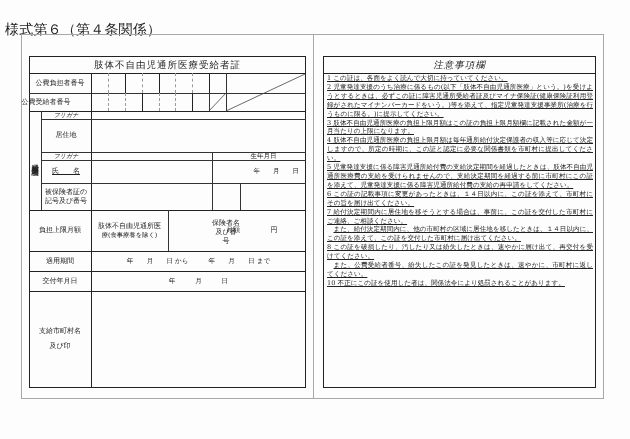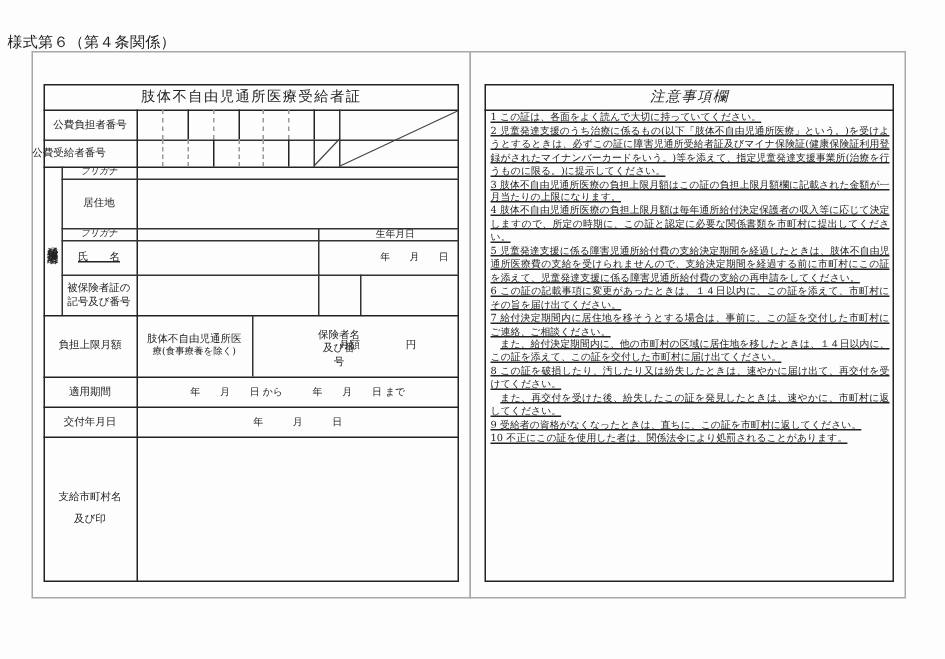--- a/index.html
+++ b/index.html
@@ -1,19 +1,19 @@
 <!DOCTYPE html>
 <html><head>
 <meta charset="utf-8">
 <style>
   html, body { margin: 0; padding: 0; background: #fdfdfd; }
   body { width: 630px; height: 439px; position: relative; overflow: hidden;
          font-family: "DejaVu Serif", "Liberation Serif", serif; color: #222; }
   .abs { position: absolute; }
-  .form-label { left: 5px; top: 21px; font-size: 10px; letter-spacing: 0.2px; }
+  .form-label { left: 5px; top: 21px; font-size: 14px; letter-spacing: 0.2px; }
   .frame { border: 1px solid #a8a8a8; }
   .tbl { border: 1.6px solid #222; box-sizing: border-box; }
   .hl { position: absolute; height: 0; border-top: 1px solid #333; }
   .hl.thick { border-top: 1.6px solid #222; }
   .vl { position: absolute; width: 0; border-left: 1px solid #333; }
   .vl.thick { border-left: 1.6px solid #222; }
   .vl.dash { border-left: 1px dashed #999; }
   .cell { position: absolute; display: flex; align-items: center; justify-content: center;
           font-size: 7px; text-align: center; line-height: 1.25; }
   .title-cell { font-size: 9.5px; letter-spacing: 1px; }
@@ -136,16 +136,15 @@
 <div class="notes">
   <p>1 この証は、各面をよく読んで大切に持っていてください。</p>
   <p>2 児童発達支援のうち治療に係るもの(以下「肢体不自由児通所医療」という。)を受けようとするときは、必ずこの証に障害児通所受給者証及びマイナ保険証(健康保険証利用登録がされたマイナンバーカードをいう。)等を添えて、指定児童発達支援事業所(治療を行うものに限る。)に提示してください。</p>
   <p>3 肢体不自由児通所医療の負担上限月額はこの証の負担上限月額欄に記載された金額が一月当たりの上限になります。</p>
   <p>4 肢体不自由児通所医療の負担上限月額は毎年通所給付決定保護者の収入等に応じて決定しますので、所定の時期に、この証と認定に必要な関係書類を市町村に提出してください。</p>
   <p>5 児童発達支援に係る障害児通所給付費の支給決定期間を経過したときは、肢体不自由児通所医療費の支給を受けられませんので、支給決定期間を経過する前に市町村にこの証を添えて、児童発達支援に係る障害児通所給付費の支給の再申請をしてください。</p>
   <p>6 この証の記載事項に変更があったときは、１４日以内に、この証を添えて、市町村にその旨を届け出てください。</p>
   <p>7 給付決定期間内に居住地を移そうとする場合は、事前に、この証を交付した市町村にご連絡、ご相談ください。</p>
   <p class="indent">また、給付決定期間内に、他の市町村の区域に居住地を移したときは、１４日以内に、この証を添えて、この証を交付した市町村に届け出てください。</p>
   <p>8 この証を破損したり、汚したり又は紛失したときは、速やかに届け出て、再交付を受けてください。</p>
-  <p class="indent">また、再交付を受けた後、紛失したこの証を発見したときは、速やかに、市町村に返してください。</p>
-  <p>9 受給者の資格がなくなったときは、直ちに、この証を市町村に返してください。</p>
+  <p class="indent">また、公費受給者番号、紛失したこの証を発見したときは、速やかに、市町村に返してください。</p>
   <p>10 不正にこの証を使用した者は、関係法令により処罰されることがあります。</p>
 </div>
 
 </body></html>

